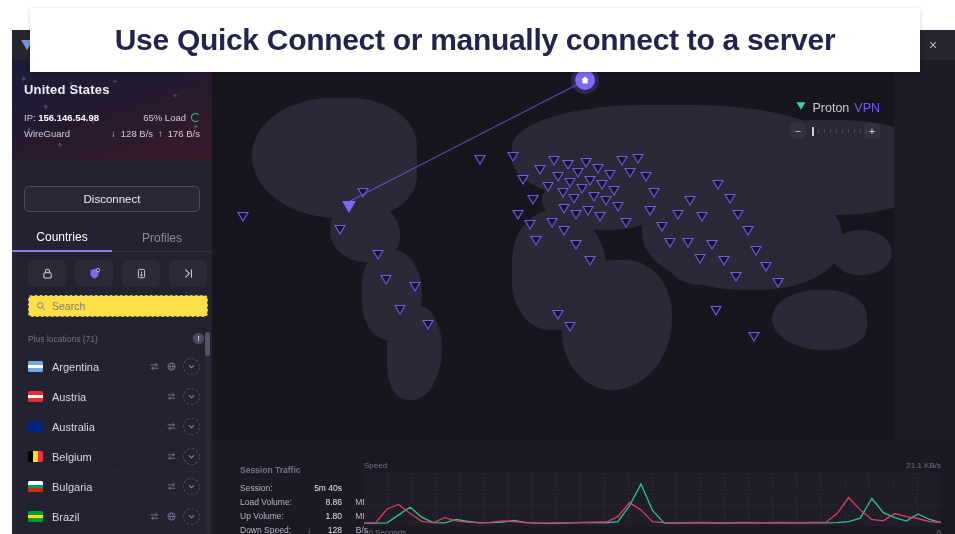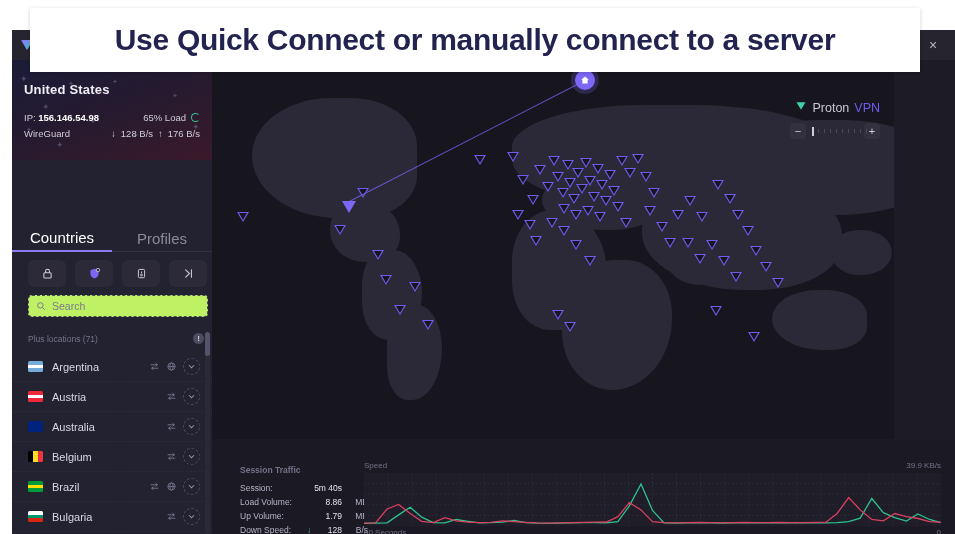--- a/index.html
+++ b/index.html
@@ -57,33 +57,33 @@
   .arrow-up { color: #cfcddb; }
 
   #disconnect-btn {
     position: absolute; left: 12px; top: 126px; width: 176px; height: 26px;
     border: 1px solid #4d4b63; border-radius: 5px; background: rgba(255,255,255,0.03);
     color: #eceaf4; font-size: 11.5px; display: flex; align-items: center; justify-content: center;
   }
 
   
   #tabs { position: absolute; left: 0; top: 164px; width: 200px; height: 28px; display: flex; border-bottom: 1px solid #32303f; }
-  .tab { flex: 1; display: flex; align-items: center; justify-content: center; font-size: 15px; color: #8c8a9c; height: 28px; }
+  .tab { flex: 1; display: flex; align-items: center; justify-content: center; font-size: 12px; color: #8c8a9c; height: 28px; }
   .tab.active { color: #ffffff; border-bottom: 2px solid #8a7bf0; }
 
   #feature-row { position: absolute; left: 16px; top: 200px; display: flex; gap: 9px; }
   .feat-btn {
     width: 38px; height: 27px; border-radius: 6px; background: #2c2a39;
     display: flex; align-items: center; justify-content: center;
   }
   .feat-btn svg { display: block; }
 
   #search-box {
     position: absolute; left: 16px; top: 235px; width: 180px; height: 22px;
-    border: 1px dashed #4a4859; border-radius: 4px; background: #bef264;
+    border: 1px dashed #4a4859; border-radius: 4px; background: #fde047;
     display: flex; align-items: center; gap: 6px; padding: 0 7px;
   }
   #search-placeholder { color: #7c7a8c; font-size: 10.5px; }
 
   #plus-header {
     position: absolute; left: 16px; top: 272px; width: 176px; height: 13px;
     display: flex; align-items: center; justify-content: space-between;
   }
   #plus-header-label { color: #74728a; font-size: 8.5px; }
   .info-icon {
@@ -212,20 +212,21 @@
           <div class="stat-left">WireGuard</div>
           <div class="stat-right">
             <span class="arrow-dn">↓</span>
             <span>128 B/s</span>
             <span class="arrow-up">↑</span>
             <span>176 B/s</span>
           </div>
         </div>
       </div>
 
+      <div id="disconnect-btn">Disconnect</div>
 
       <div id="tabs">
         <div class="tab active">Countries</div>
         <div class="tab">Profiles</div>
       </div>
 
       <div id="feature-row">
         <div class="feat-btn">
           <span>
             <svg width="13" height="13" viewBox="0 0 16 16" fill="none" stroke="#cfcddb" stroke-width="1.3">
@@ -336,46 +337,46 @@
                   <path d="M13 10.5 H4 M6.2 8.4 L4 10.5 L6.2 12.6"></path>
                 </svg></span>
               <span class="chev">
                 <svg width="9" height="9" viewBox="0 0 16 16" fill="none" stroke="currentColor" stroke-width="1.8" stroke-linecap="round">
                   <path d="M4 6.2 L8 10.2 L12 6.2"></path>
                 </svg>
               </span>
             </div>
           </div>
           <div class="country-row">
+            <div class="flag" style="background: linear-gradient(rgb(255, 255, 255) 0px, rgb(255, 255, 255) 33%, rgb(0, 150, 110) 33%, rgb(0, 150, 110) 66%, rgb(214, 38, 18) 66%, rgb(214, 38, 18) 100%);"></div>
+            <div class="cname">Bulgaria</div>
+            <div class="row-icons">
+              <span class="ic-swap"><svg width="11" height="11" viewBox="0 0 16 16" fill="none" stroke="currentColor" stroke-width="1.3" stroke-linecap="round">
+                  <path d="M3 5.5 H12 M9.8 3.4 L12 5.5 L9.8 7.6"></path>
+                  <path d="M13 10.5 H4 M6.2 8.4 L4 10.5 L6.2 12.6"></path>
+                </svg></span>
+              <span class="chev">
+                <svg width="9" height="9" viewBox="0 0 16 16" fill="none" stroke="currentColor" stroke-width="1.8" stroke-linecap="round">
+                  <path d="M4 6.2 L8 10.2 L12 6.2"></path>
+                </svg>
+              </span>
+            </div>
+          </div>
+          <div class="country-row">
             <div class="flag" style="background: linear-gradient(rgb(0, 155, 58) 0px, rgb(0, 155, 58) 33%, rgb(254, 223, 0) 33%, rgb(254, 223, 0) 66%, rgb(0, 155, 58) 66%, rgb(0, 155, 58) 100%);"></div>
             <div class="cname">Brazil</div>
             <div class="row-icons">
               <span class="ic-swap"><svg width="11" height="11" viewBox="0 0 16 16" fill="none" stroke="currentColor" stroke-width="1.3" stroke-linecap="round">
                   <path d="M3 5.5 H12 M9.8 3.4 L12 5.5 L9.8 7.6"></path>
                   <path d="M13 10.5 H4 M6.2 8.4 L4 10.5 L6.2 12.6"></path>
                 </svg></span>
               <span class="ic-globe"><svg width="11" height="11" viewBox="0 0 16 16" fill="none" stroke="currentColor" stroke-width="1.2">
                   <circle cx="8" cy="8" r="5.3"></circle>
                   <ellipse cx="8" cy="8" rx="2.3" ry="5.3"></ellipse>
                   <path d="M2.8 8 H13.2"></path>
-                </svg></span>
-              <span class="chev">
-                <svg width="9" height="9" viewBox="0 0 16 16" fill="none" stroke="currentColor" stroke-width="1.8" stroke-linecap="round">
-                  <path d="M4 6.2 L8 10.2 L12 6.2"></path>
-                </svg>
-              </span>
-            </div>
-          </div>
-          <div class="country-row">
-            <div class="flag" style="background: linear-gradient(rgb(255, 255, 255) 0px, rgb(255, 255, 255) 33%, rgb(0, 150, 110) 33%, rgb(0, 150, 110) 66%, rgb(214, 38, 18) 66%, rgb(214, 38, 18) 100%);"></div>
-            <div class="cname">Bulgaria</div>
-            <div class="row-icons">
-              <span class="ic-swap"><svg width="11" height="11" viewBox="0 0 16 16" fill="none" stroke="currentColor" stroke-width="1.3" stroke-linecap="round">
-                  <path d="M3 5.5 H12 M9.8 3.4 L12 5.5 L9.8 7.6"></path>
-                  <path d="M13 10.5 H4 M6.2 8.4 L4 10.5 L6.2 12.6"></path>
                 </svg></span>
               <span class="chev">
                 <svg width="9" height="9" viewBox="0 0 16 16" fill="none" stroke="currentColor" stroke-width="1.8" stroke-linecap="round">
                   <path d="M4 6.2 L8 10.2 L12 6.2"></path>
                 </svg>
               </span>
             </div>
           </div>
           <div class="country-row"></div>
         </div>
@@ -516,35 +517,35 @@
             </div>
             <div class="sess-row">
               <span class="sess-label">Load Volume:</span>
               <span class="sess-arrow dn"></span>
               <span class="sess-val">8.86</span>
               <span class="sess-unit">MB</span>
             </div>
             <div class="sess-row">
               <span class="sess-label">Up Volume:</span>
               <span class="sess-arrow up"></span>
-              <span class="sess-val">1.79</span>
+              <span class="sess-val">1.80</span>
               <span class="sess-unit">MB</span>
             </div>
             <div class="sess-row">
               <span class="sess-label">Down Speed:</span>
               <span class="sess-arrow dn">↓</span>
               <span class="sess-val">128</span>
               <span class="sess-unit">B/s</span>
             </div>
           </div>
       </div>
       <div id="speed-block">
         <div id="speed-head">
           <span>Speed</span>
-          <span>39.9  KB/s</span>
+          <span>21.1  KB/s</span>
         </div>
         <div id="speed-graph"><svg width="577" height="53" viewBox="0 0 577 53">
               <line x1="0" x2="577" y1="10.6" y2="10.6" stroke="#2b2a38" stroke-width="1" stroke-dasharray="2 2"></line>
               <line x1="0" x2="577" y1="21.2" y2="21.2" stroke="#2b2a38" stroke-width="1" stroke-dasharray="2 2"></line>
               <line x1="0" x2="577" y1="31.8" y2="31.8" stroke="#2b2a38" stroke-width="1" stroke-dasharray="2 2"></line>
               <line x1="0" x2="577" y1="42.4" y2="42.4" stroke="#2b2a38" stroke-width="1" stroke-dasharray="2 2"></line>
               <line y1="0" y2="53" x1="24.041666666666668" x2="24.041666666666668" stroke="#2b2a38" stroke-width="1" stroke-dasharray="2 2"></line>
               <line y1="0" y2="53" x1="48.083333333333336" x2="48.083333333333336" stroke="#2b2a38" stroke-width="1" stroke-dasharray="2 2"></line>
               <line y1="0" y2="53" x1="72.125" x2="72.125" stroke="#2b2a38" stroke-width="1" stroke-dasharray="2 2"></line>
               <line y1="0" y2="53" x1="96.16666666666667" x2="96.16666666666667" stroke="#2b2a38" stroke-width="1" stroke-dasharray="2 2"></line>

